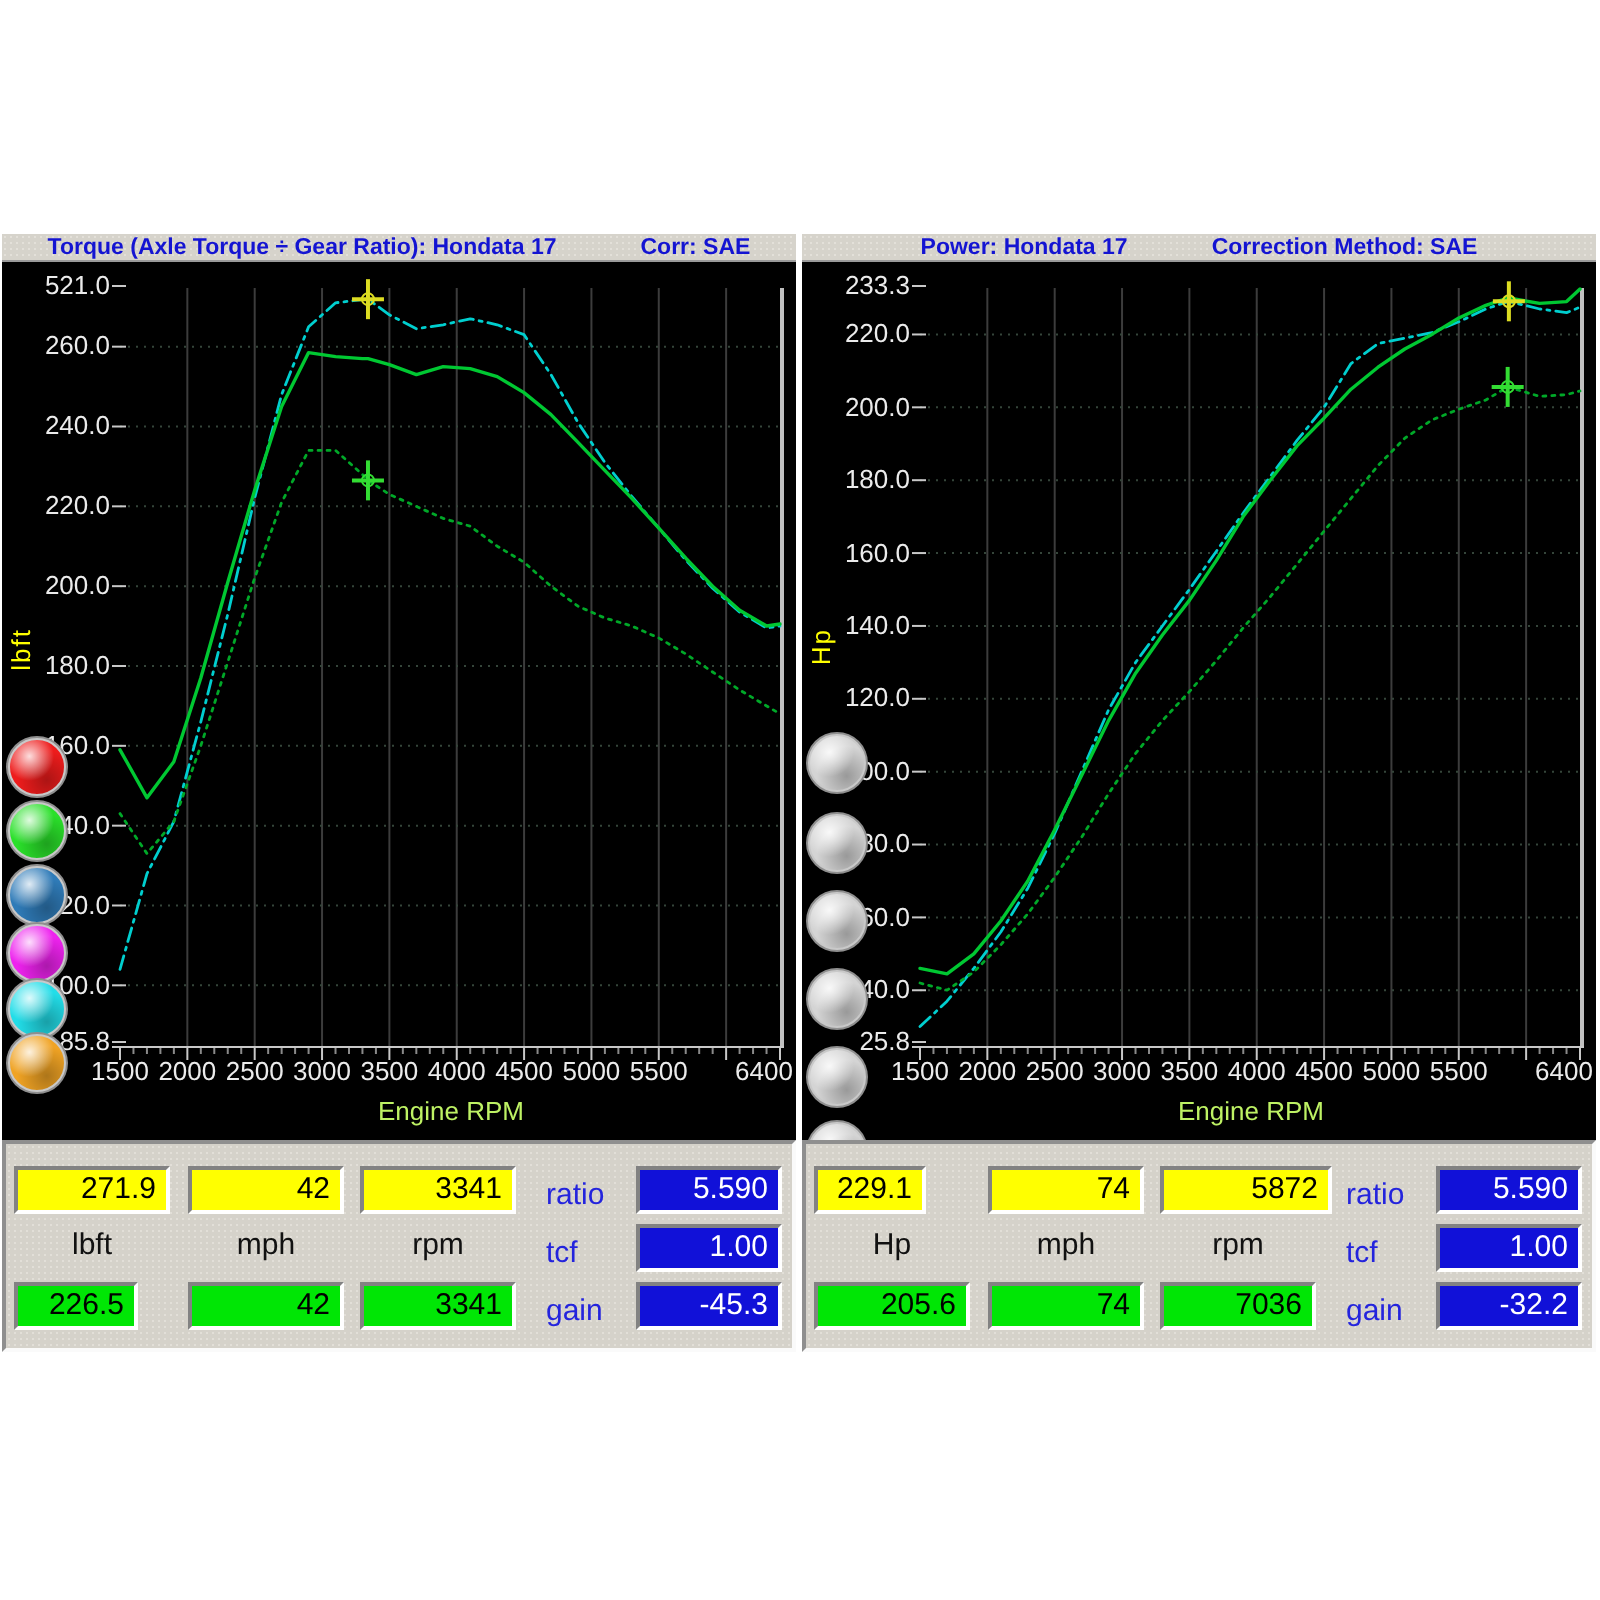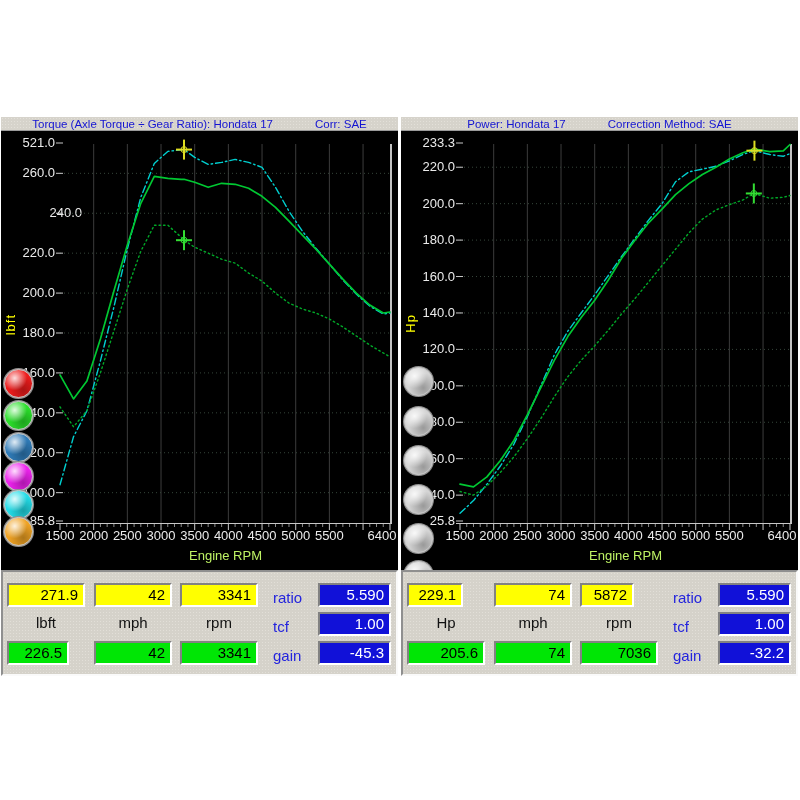--- a/index.html
+++ b/index.html
@@ -7,21 +7,21 @@
     font-family:"Liberation Sans",sans-serif;overflow:hidden}
   .panel{position:absolute;top:117px;width:397px;height:559px}
   #panel0{left:1px}
   #panel1{left:401px}
   .titlebar{position:absolute;top:0;left:0;width:397px;height:13px;
     background-color:#d6d3cb;
     background-image:radial-gradient(#e3e0d9 25%,rgba(0,0,0,0) 26%);
     background-size:3px 3px;
     border-bottom:1px solid #9a9a9a;
     display:flex;justify-content:center;align-items:center;gap:42px;
-    font-size:11.5px;font-weight:normal;color:#1414d2;white-space:nowrap}
+    font-size:11.5px;font-weight:bold;color:#1414d2;white-space:nowrap}
   .plotwrap{position:absolute;top:14px;left:0;width:397px;height:439px;background:#000;overflow:hidden}
   .plotwrap svg{position:absolute;top:0;left:0}
   .ytick{position:absolute;left:0;width:54px;text-align:right;font-size:13px;color:#ebebeb;line-height:14px}
   .xtick{position:absolute;width:38px;top:397px;text-align:center;font-size:13px;color:#ebebeb}
   .ylabelv{position:absolute;left:2px;top:183px;width:15px;color:#ffff00;font-size:13px;
     writing-mode:vertical-rl;transform:rotate(180deg);letter-spacing:1px}
   .xlabel{position:absolute;left:59px;width:331px;top:417px;text-align:center;color:#bef264;font-size:13px}
   .cbtn{position:absolute;left:3px;width:27px;height:27px;border-radius:50%;
     box-shadow:0 0 0 1px #8f8f8f;border:1px solid #c9c9c9}
   .readout{position:absolute;top:453px;left:0;width:397px;height:106px;box-sizing:border-box;
@@ -46,21 +46,21 @@
   <div class="panel" id="panel0">
     <div class="titlebar">
       <span>Torque (Axle Torque ÷ Gear Ratio): Hondata 17</span>
       <span>Corr: SAE</span>
     </div>
     <div class="plotwrap">
       <div class="ylabelv">lbft</div>
       <div class="xlabel">Engine RPM</div>
     <span class="ytick" style="top: 5px;">521.0</span>
         <span class="ytick" style="top: 35.3358px;">260.0</span>
-        <span class="ytick" style="top: 75.2513px; margin-left: 27px;">240.0</span>
+        <span class="ytick" style="top: 75.2513px;">240.0</span>
         <span class="ytick" style="top: 115.167px;">220.0</span>
         <span class="ytick" style="top: 155.082px;">200.0</span>
         <span class="ytick" style="top: 194.998px;">180.0</span>
         <span class="ytick" style="top: 234.913px;">160.0</span>
         <span class="ytick" style="top: 274.829px;">140.0</span>
         <span class="ytick" style="top: 314.744px;">120.0</span>
         <span class="ytick" style="top: 354.66px;">100.0</span>
         <span class="ytick" style="top: 383px;">85.8</span>
         <span class="xtick" style="left: 40px;">1500</span>
         <span class="xtick" style="left: 73.6735px;">2000</span>
@@ -337,21 +337,21 @@
         <div class="cbtn" style="top: 236px; background-color: rgb(212, 212, 212); background-image: radial-gradient(circle at 36% 30%, rgba(255, 255, 255, 0.85), rgba(255, 255, 255, 0) 48%), radial-gradient(circle at 68% 74%, rgba(0, 0, 0, 0.28), rgba(0, 0, 0, 0) 55%);"></div>
         <div class="cbtn" style="top: 276px; background-color: rgb(212, 212, 212); background-image: radial-gradient(circle at 36% 30%, rgba(255, 255, 255, 0.85), rgba(255, 255, 255, 0) 48%), radial-gradient(circle at 68% 74%, rgba(0, 0, 0, 0.28), rgba(0, 0, 0, 0) 55%);"></div>
         <div class="cbtn" style="top: 315px; background-color: rgb(212, 212, 212); background-image: radial-gradient(circle at 36% 30%, rgba(255, 255, 255, 0.85), rgba(255, 255, 255, 0) 48%), radial-gradient(circle at 68% 74%, rgba(0, 0, 0, 0.28), rgba(0, 0, 0, 0) 55%);"></div>
         <div class="cbtn" style="top: 354px; background-color: rgb(212, 212, 212); background-image: radial-gradient(circle at 36% 30%, rgba(255, 255, 255, 0.85), rgba(255, 255, 255, 0) 48%), radial-gradient(circle at 68% 74%, rgba(0, 0, 0, 0.28), rgba(0, 0, 0, 0) 55%);"></div>
         <div class="cbtn" style="top: 393px; background-color: rgb(212, 212, 212); background-image: radial-gradient(circle at 36% 30%, rgba(255, 255, 255, 0.85), rgba(255, 255, 255, 0) 48%), radial-gradient(circle at 68% 74%, rgba(0, 0, 0, 0.28), rgba(0, 0, 0, 0) 55%);"></div>
         <div class="cbtn" style="top: 430px; background-color: rgb(212, 212, 212); background-image: radial-gradient(circle at 36% 30%, rgba(255, 255, 255, 0.85), rgba(255, 255, 255, 0) 48%), radial-gradient(circle at 68% 74%, rgba(0, 0, 0, 0.28), rgba(0, 0, 0, 0) 55%);"></div>
       </div>
     <div class="readout">
       <div class="vbox yellow" style="left:4px;top:11px;width:56px">229.1</div>
       <div class="vbox yellow" style="left:91px;top:11px;width:78px">74</div>
-      <div class="vbox yellow" style="left:177px;top:11px;width:54px">5872</div>
+      <div class="vbox yellow" style="left:177px;top:11px;width:86px">5872</div>
       <div class="unit" style="left:1px">Hp</div>
       <div class="unit" style="left:88px">mph</div>
       <div class="unit" style="left:174px">rpm</div>
       <div class="vbox green" style="left:4px;top:69px;width:78px">205.6</div>
       <div class="vbox green" style="left:91px;top:69px;width:78px">74</div>
       <div class="vbox green" style="left:177px;top:69px;width:78px">7036</div>
       <div class="param" style="top:17px">ratio</div>
       <div class="param" style="top:46px">tcf</div>
       <div class="param" style="top:75px">gain</div>
       <div class="vbox blue" style="left:315px;top:11px;width:73px">5.590</div>

